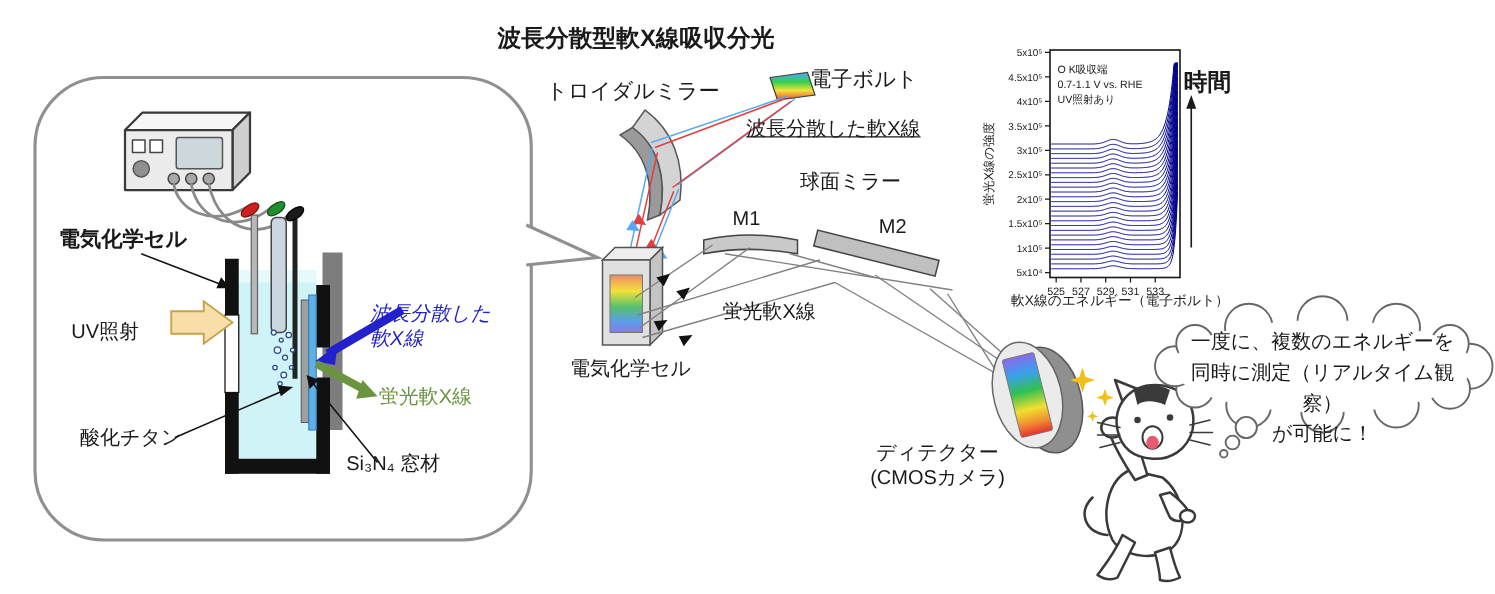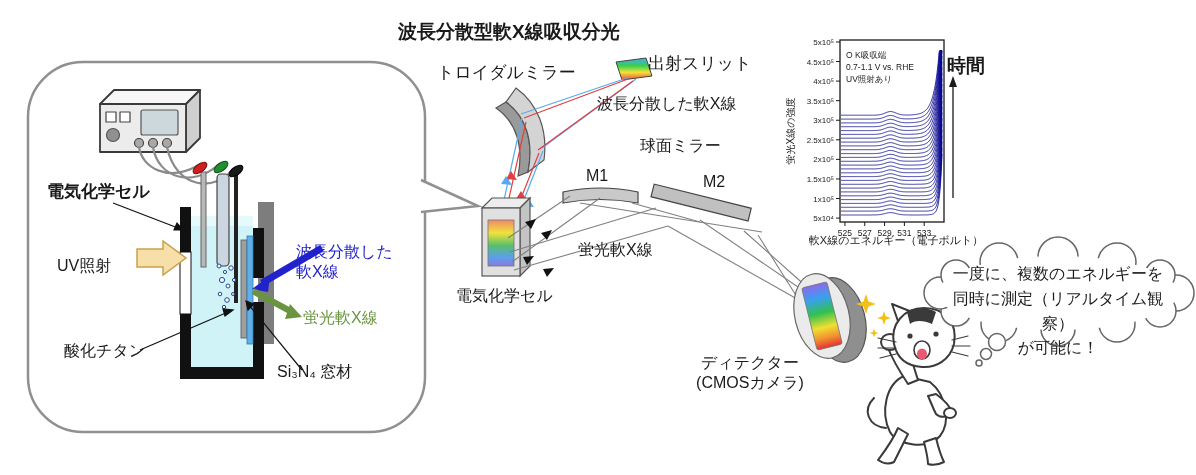--- a/index.html
+++ b/index.html
@@ -3,21 +3,21 @@
 <meta charset="utf-8">
 <style>
   html,body{margin:0;padding:0;background:#fff;}
   #stage{position:relative;width:1196px;height:475px;background:#fff;overflow:hidden;
          font-family:"Liberation Sans","DejaVu Sans",sans-serif;color:#1a1a1a;}
   #scene{position:absolute;left:0;top:0;}
   .lbl{position:absolute;white-space:pre-line;font-size:16px;line-height:1.25;color:#1a1a1a;}
   .b{font-weight:bold;}
   .t17{font-size:17px;}
   .t19{font-size:19px;}
-  .blue{color:#2222cc;}
+  .blue{color:#2222cc;font-style:italic;}
   .green{color:#6a9440;}
   .ctr{text-align:center;}
   #bubble-text{font-size:16px;line-height:1.55;}
   #chart-wrap{position:absolute;left:786px;top:30px;}
 </style>
 </head>
 <body>
 
 <div id="stage">
 
@@ -236,22 +236,22 @@
     <ellipse cx="1058" cy="293" rx="120" ry="37" stroke="none"></ellipse>
     <circle cx="997" cy="342" r="8.5"></circle>
         <circle cx="986" cy="354" r="5.5"></circle>
         <circle cx="979" cy="363" r="3"></circle>
   </g>
 </svg>
 
 <div class="lbl t17" style="left:437px;top:62px;">トロイダルミラー</div>
 
 <div class="lbl b t19" style="left:398px;top:20px;">波長分散型軟X線吸収分光</div>
-<div class="lbl t17" style="left:648px;top:53px;">出射スリット</div>
-<div class="lbl" style="left:597px;top:94px;">波長分散した軟X線</div>
+<div class="lbl t17" style="left:648px;top:53px;">電子ボルト</div>
+<div class="lbl" style="left:597px;top:94px;text-decoration:underline;">波長分散した軟X線</div>
 <div class="lbl" style="left:640px;top:136px;text-align:center;">球面ミラー</div>
 <div class="lbl" style="left:586px;top:166px;">M1</div>
 <div class="lbl" style="left:703px;top:172px;">M2</div>
 <div class="lbl" style="left:578px;top:240px;">蛍光軟X線</div>
 <div class="lbl" style="left:456px;top:286px;">電気化学セル</div>
 <div class="lbl ctr" style="left:685px;top:337px;width:130px;margin-top:16px;">ディテクター
 (CMOSカメラ)</div>
 
 <div class="lbl b t17" style="left:47px;top:181px;">電気化学セル</div>
 <div class="lbl" style="left:57px;top:256px;">UV照射</div>

